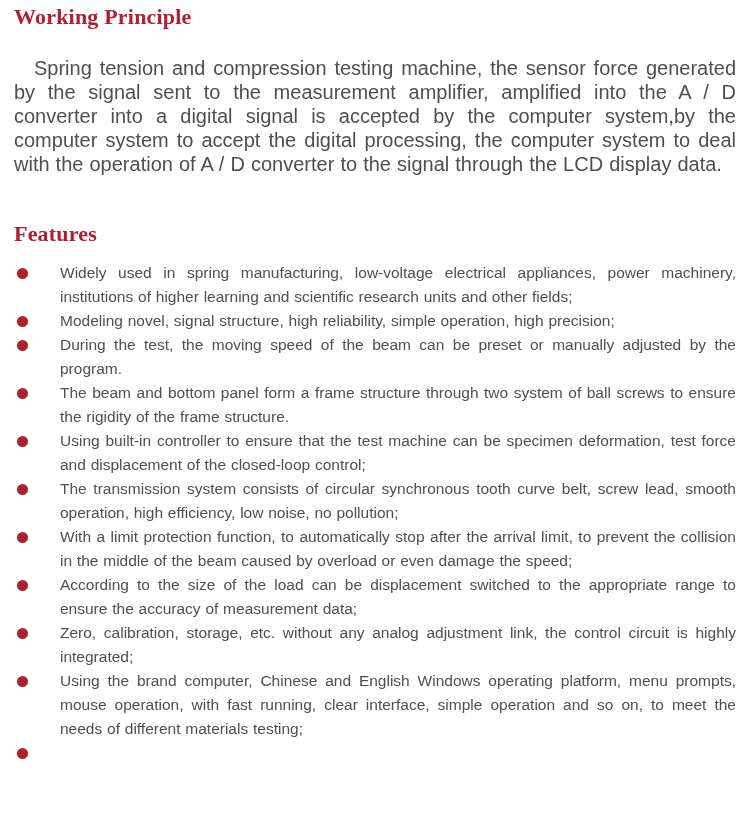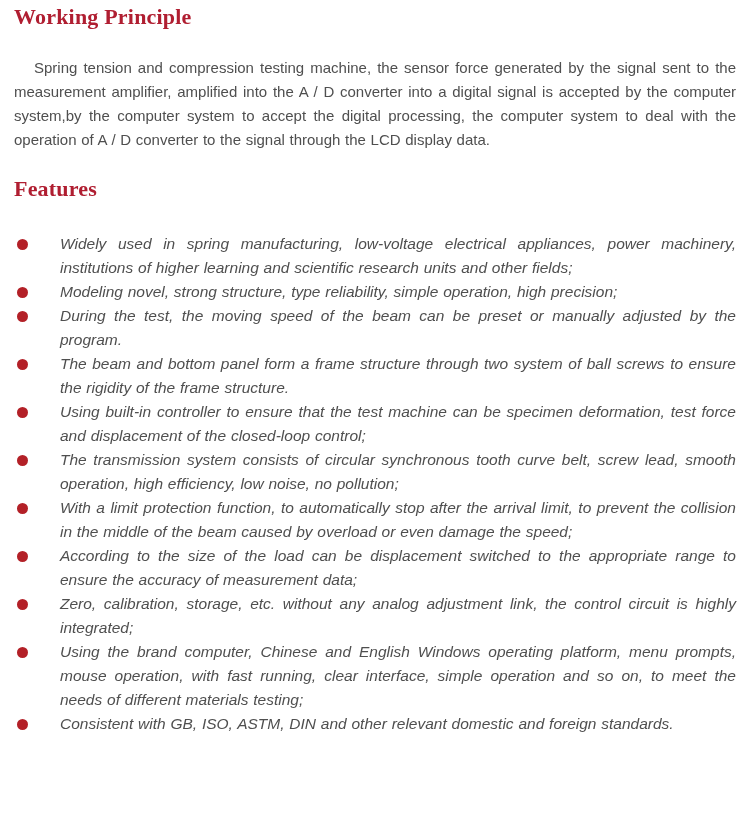--- a/index.html
+++ b/index.html
@@ -27,35 +27,34 @@
     line-height: 26px;
     color: #b01e31;
     margin: 0;
     letter-spacing: 0.2px;
   }
   .heading-working-principle {
     margin-top: 1px;
   }
   .intro-paragraph {
     margin: 26px 0 0 0;
-    font-size: 15px;
+    font-size: 20px;
     line-height: 24px;
     color: #4f4f4f;
     text-align: justify;
     text-indent: 20px;
     word-spacing: 0.5px;
   }
   .heading-features {
-    margin-top: 24px;
+    margin-top: 45px;
   }
   .features-list {
     list-style: none;
-    margin: 30px 0 0 0;
+    margin: 14px 0 0 0;
     padding: 0;
-    font-style: italic;
   }
   .feature-item {
     position: relative;
     padding-left: 46px;
     font-size: 15.5px;
     line-height: 24px;
     color: #4f4f4f;
     text-align: justify;
     word-spacing: 0.5px;
   }
@@ -80,21 +79,21 @@
 
   <h2 class="section-heading heading-features">Features</h2>
 
   <ul class="features-list">
     <li class="feature-item">
       <span class="bullet-dot"></span>
       <span>Widely used in spring manufacturing, low-voltage electrical appliances, power machinery, institutions of higher learning and scientific research units and other fields;</span>
     </li>
     <li class="feature-item">
       <span class="bullet-dot"></span>
-      <span>Modeling novel, strong structure, type reliability, simple operation, high precision;</span>
+      <span>Modeling novel, signal structure, high reliability, simple operation, high precision;</span>
     </li>
     <li class="feature-item">
       <span class="bullet-dot"></span>
       <span>During the test, the moving speed of the beam can be preset or manually adjusted by the program.</span>
     </li>
     <li class="feature-item">
       <span class="bullet-dot"></span>
       <span>The beam and bottom panel form a frame structure through two system of ball screws to ensure the rigidity of the frame structure.</span>
     </li>
     <li class="feature-item">
@@ -116,17 +115,16 @@
     <li class="feature-item">
       <span class="bullet-dot"></span>
       <span>Zero, calibration, storage, etc. without any analog adjustment link, the control circuit is highly integrated;</span>
     </li>
     <li class="feature-item">
       <span class="bullet-dot"></span>
       <span>Using the brand computer, Chinese and English Windows operating platform, menu prompts, mouse operation, with fast running, clear interface, simple operation and so on, to meet the needs of different materials testing;</span>
     </li>
     <li class="feature-item">
       <span class="bullet-dot"></span>
-      <span>Consistent with GB, ISO, ASTM, DIN and other relevant domestic and foreign standards.</span>
     </li>
   </ul>
 
 </div>
 
 </body></html>

